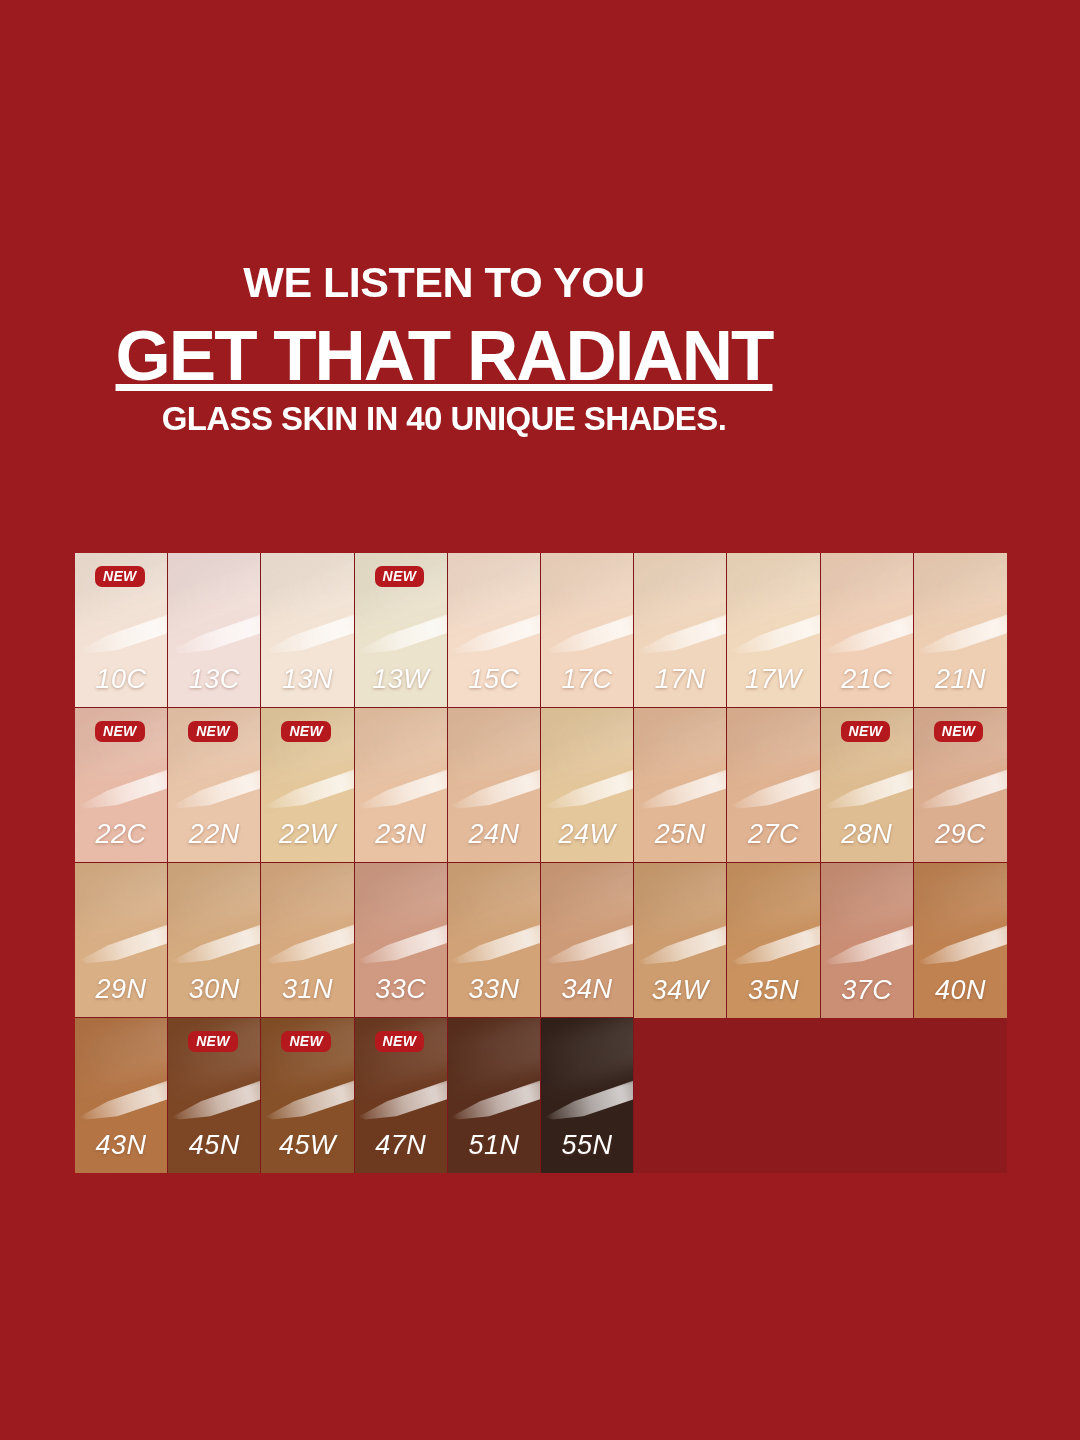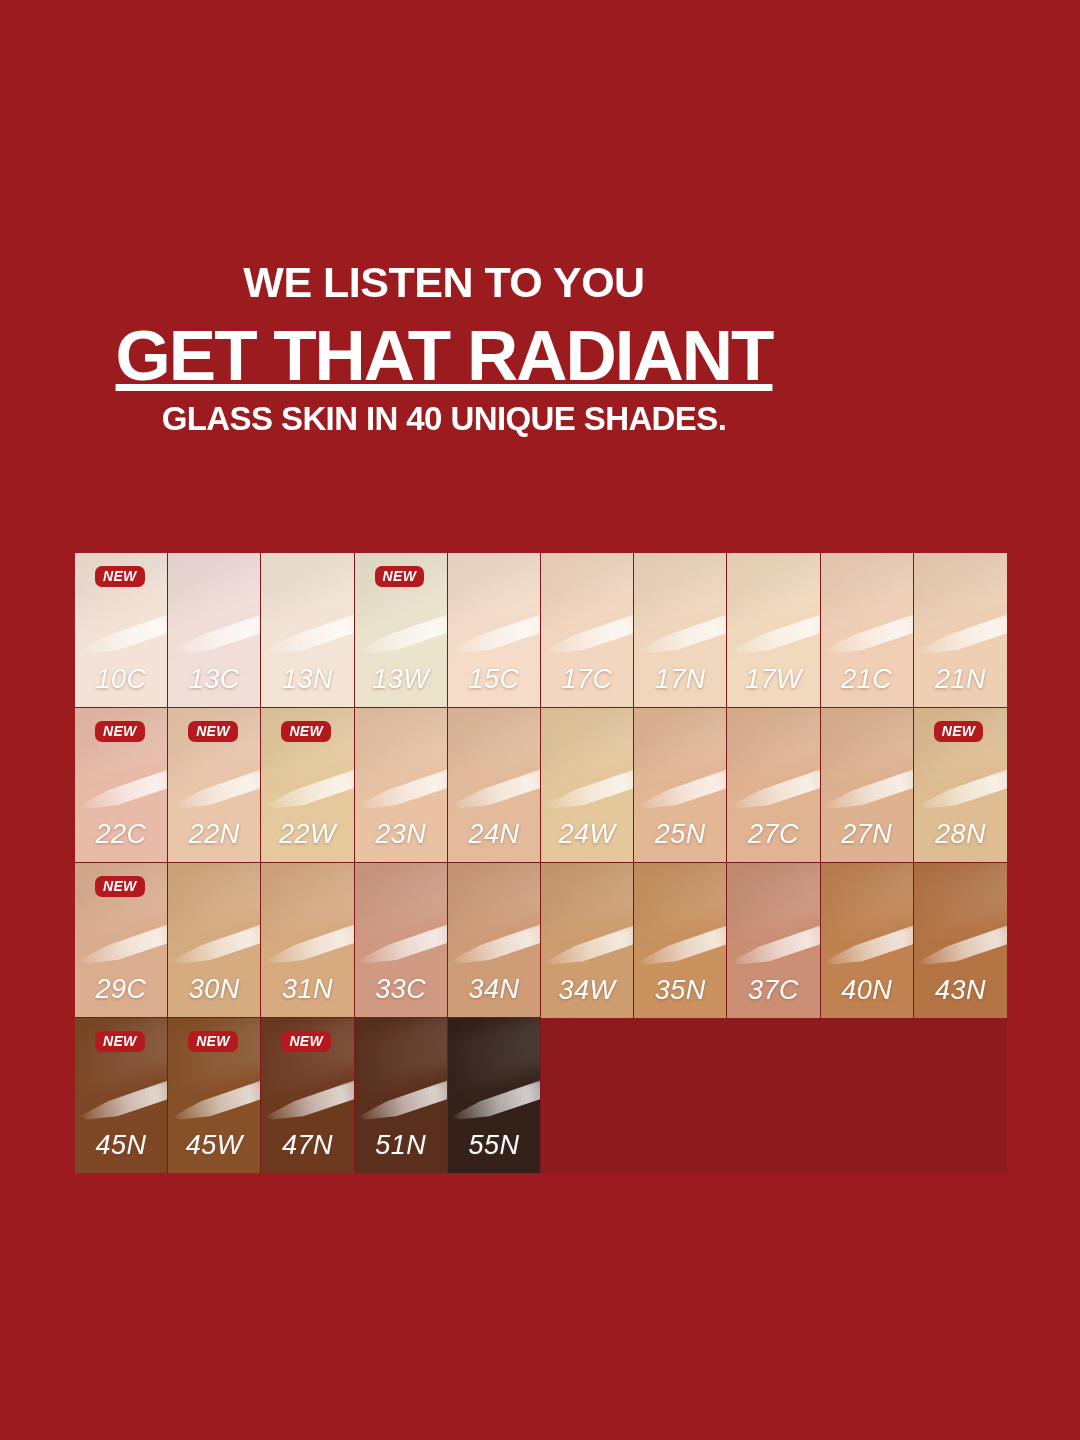--- a/index.html
+++ b/index.html
@@ -278,43 +278,43 @@
       <div class="shade-label">25N</div>
     </div>
     <div class="swatch">
       <div class="fill" style="background: rgb(224, 179, 146);"></div>
       <div class="band"></div>
       <div class="streak2"></div>
       <div class="streak"></div>
       <div class="shade-label">27C</div>
     </div>
     <div class="swatch">
-      <div class="fill" style="background: rgb(222, 178, 144);"></div>
-      <div class="band"></div>
-      <div class="streak2"></div>
-      <div class="streak"></div>
-      <div class="shade-label">27N</div>
-    </div>
-    <div class="swatch">
       <div class="fill" style="background: rgb(223, 189, 146);"></div>
       <div class="band"></div>
       <div class="streak2"></div>
       <div class="streak"></div>
       <div class="new-badge" style="background: rgb(181, 25, 29);">NEW</div>
       <div class="shade-label">28N</div>
     </div>
     <div class="swatch">
       <div class="fill" style="background: rgb(220, 174, 144);"></div>
       <div class="band"></div>
       <div class="streak2"></div>
       <div class="streak"></div>
       <div class="new-badge" style="background: rgb(181, 25, 29);">NEW</div>
       <div class="shade-label">29C</div>
     </div>
     <div class="swatch">
+      <div class="fill" style="background: rgb(217, 175, 133);"></div>
+      <div class="band"></div>
+      <div class="streak2"></div>
+      <div class="streak"></div>
+      <div class="shade-label">29N</div>
+    </div>
+    <div class="swatch">
       <div class="fill" style="background: rgb(213, 171, 128);"></div>
       <div class="band"></div>
       <div class="streak2"></div>
       <div class="streak"></div>
       <div class="shade-label">30N</div>
     </div>
     <div class="swatch">
       <div class="fill" style="background: rgb(215, 170, 128);"></div>
       <div class="band"></div>
       <div class="streak2"></div>
@@ -322,20 +322,27 @@
       <div class="shade-label">31N</div>
     </div>
     <div class="swatch">
       <div class="fill" style="background: rgb(208, 154, 130);"></div>
       <div class="band"></div>
       <div class="streak2"></div>
       <div class="streak"></div>
       <div class="shade-label">33C</div>
     </div>
     <div class="swatch">
+      <div class="fill" style="background: rgb(210, 163, 119);"></div>
+      <div class="band"></div>
+      <div class="streak2"></div>
+      <div class="streak"></div>
+      <div class="shade-label">33N</div>
+    </div>
+    <div class="swatch">
       <div class="fill" style="background: rgb(207, 156, 120);"></div>
       <div class="band"></div>
       <div class="streak2"></div>
       <div class="streak"></div>
       <div class="shade-label">34N</div>
     </div>
     <div class="swatch lastrow">
       <div class="fill" style="background: rgb(205, 157, 111);"></div>
       <div class="band"></div>
       <div class="streak2"></div>

